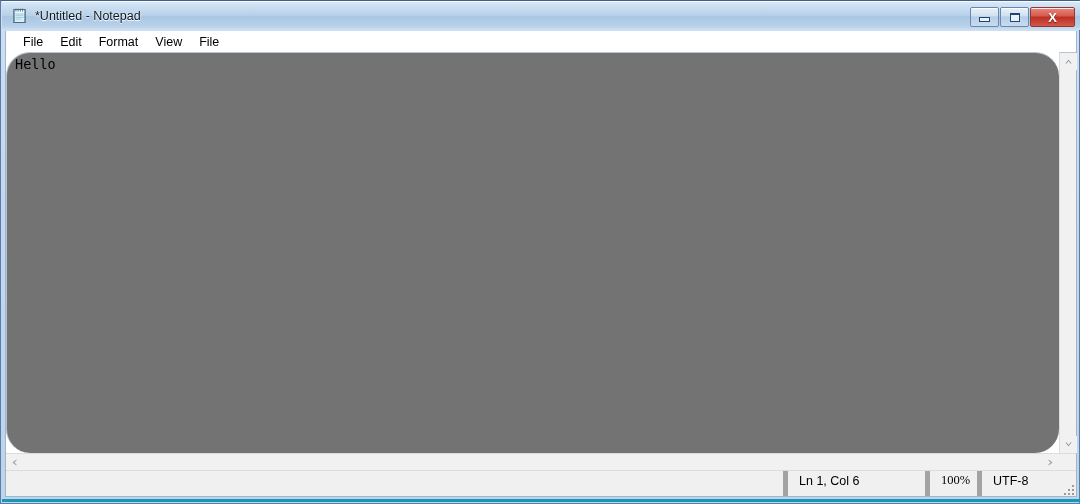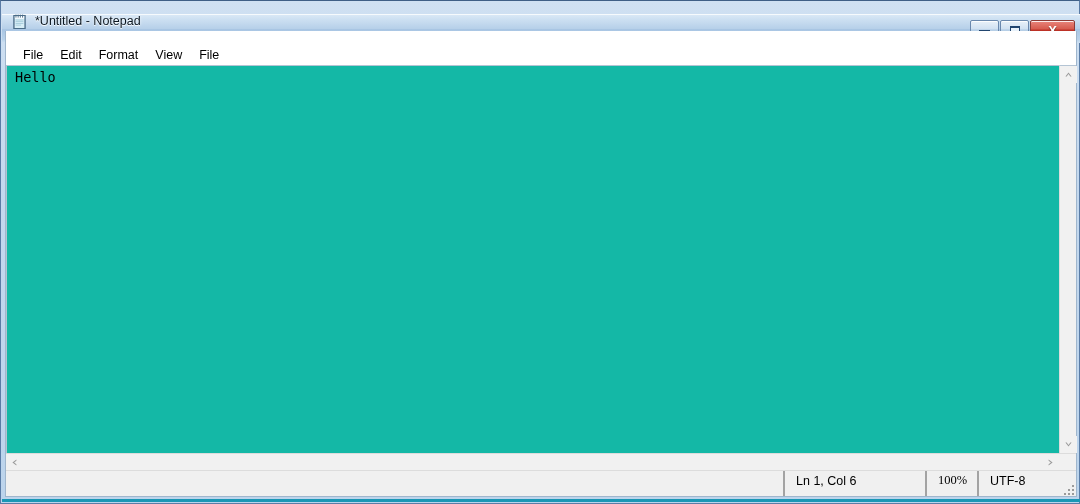--- a/index.html
+++ b/index.html
@@ -24,33 +24,33 @@
     background: linear-gradient(180deg, #cfe0f2 0%, #c3d8ee 40%, #bcd4ec 100%);
     border: 1px solid #5a7ca6;
     border-top-color: #3f5f86;
     display: flex;
     flex-direction: column;
   }
 
   
   #title-bar {
     position: absolute;
-    left: 1px; top: 13px;
+    left: 1px; top: 0;
     width: 1078px;
     height: 29px;
     box-sizing: border-box;
     background: linear-gradient(180deg,
         #dceaf7 0%,
         #cde0f2 18%,
         #b7d0e9 50%,
         #a8c5e3 52%,
         #b9d2ea 88%,
         #cfe1f3 100%);
     display: flex;
-    align-items: flex-start;
+    align-items: center;
   }
   #titlebar-highlight {
     position: absolute;
     left: 0; top: 0;
     width: 100%;
     height: 1px;
     background: rgba(255,255,255,0.75);
     pointer-events: none;
   }
 
@@ -137,21 +137,20 @@
   }
 
   
   #menu-bar {
     height: 21px;
     background: #ffffff;
     display: flex;
     align-items: center;
     padding-left: 9px;
     flex: 0 0 auto;
-    margin-top: 13px;
   }
   .menu-item {
     font-size: 12.5px;
     color: #000000;
     padding: 2px 9px 2px 8px;
     cursor: default;
     white-space: nowrap;
   }
 
   
@@ -162,25 +161,26 @@
     flex-direction: column;
     min-height: 0;
   }
   #editor-row {
     display: flex;
     flex: 1 1 auto;
     min-height: 0;
   }
   #text-area {
     flex: 1 1 auto;
-    background: #14b8a6;
+    background: #737373;
     border-top: 1px solid #b4c4d4;
     border-left: 1px solid #b4c4d4;
     overflow: hidden;
     position: relative;
+    border-radius: 24px;
   }
   #text-content {
     font-family: "DejaVu Sans Mono", "Liberation Mono", monospace;
     font-size: 13.5px;
     line-height: 17px;
     color: #000000;
     white-space: pre;
     padding: 3px 0 0 8px;
     margin: 0;
   }
@@ -250,21 +250,21 @@
     position: relative;
     font-size: 12.5px;
     color: #000000;
   }
   #status-spacer {
     flex: 1 1 auto;
   }
   .status-cell {
     display: flex;
     align-items: center;
-    border-left: 2px solid #a3a3a3;
+    border-left: 5px solid #a3a3a3;
     padding: 0 0 6px 11px;
     box-sizing: border-box;
     white-space: nowrap;
   }
   #status-position { width: 142px; }
   #status-zoom     { width:  52px; font-family: Liberation Serif, serif; }
   #status-eol      { width: 120px; }
   #status-encoding { width:  99px; }
 
   #resize-grip {

